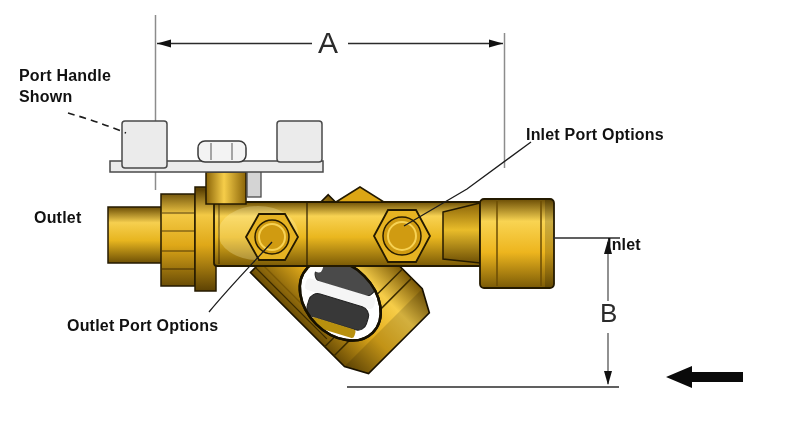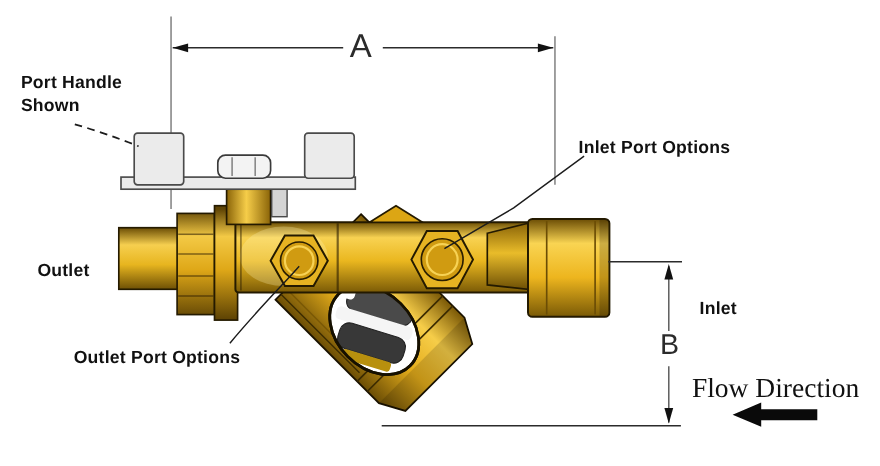--- a/index.html
+++ b/index.html
@@ -163,20 +163,19 @@
       <path d="M68,113 Q96,121 126,133" stroke-dasharray="7,5" stroke-width="1.6"></path>
       <path d="M209,312 C232,284 258,258 272,242"></path>
       <path d="M531,142 L467,189 L404,226"></path>
     </g>
 
     <path d="M666,377 L692,366 L692,372 L743,372 L743,382 L692,382 L692,388 Z" fill="var(--flow-arrow,#0A0A0A)"></path>
   </svg>
 
   <div class="lbl lbl-bold" style="left:19px;top:65px;">Port Handle
 Shown</div>
-  <div class="lbl lbl-bold" style="left:34px;top:236px;">Outlet</div>
+  <div class="lbl lbl-bold" style="left:34px;top:207px;">Outlet</div>
   <div class="lbl lbl-bold" style="left:67px;top:315px;">Outlet Port Options</div>
   <div class="lbl lbl-bold" style="left:526px;top:124px;">Inlet Port Options</div>
-  <div class="lbl lbl-bold" style="left:636px;top:234px;margin-top:36px;">Inlet</div>
+  <div class="lbl lbl-bold" style="left:607px;top:234px;">Inlet</div>
   <div class="lbl dim-letter" style="left:318px;top:28px;">A</div>
   <div class="lbl dim-letter dim-letter-b" style="left:600px;top:300px;">B</div>
-  <div class="lbl serif-lbl" style="left:629px;top:340px;">Flow Direction</div>
 </div>
 
 </body></html>

